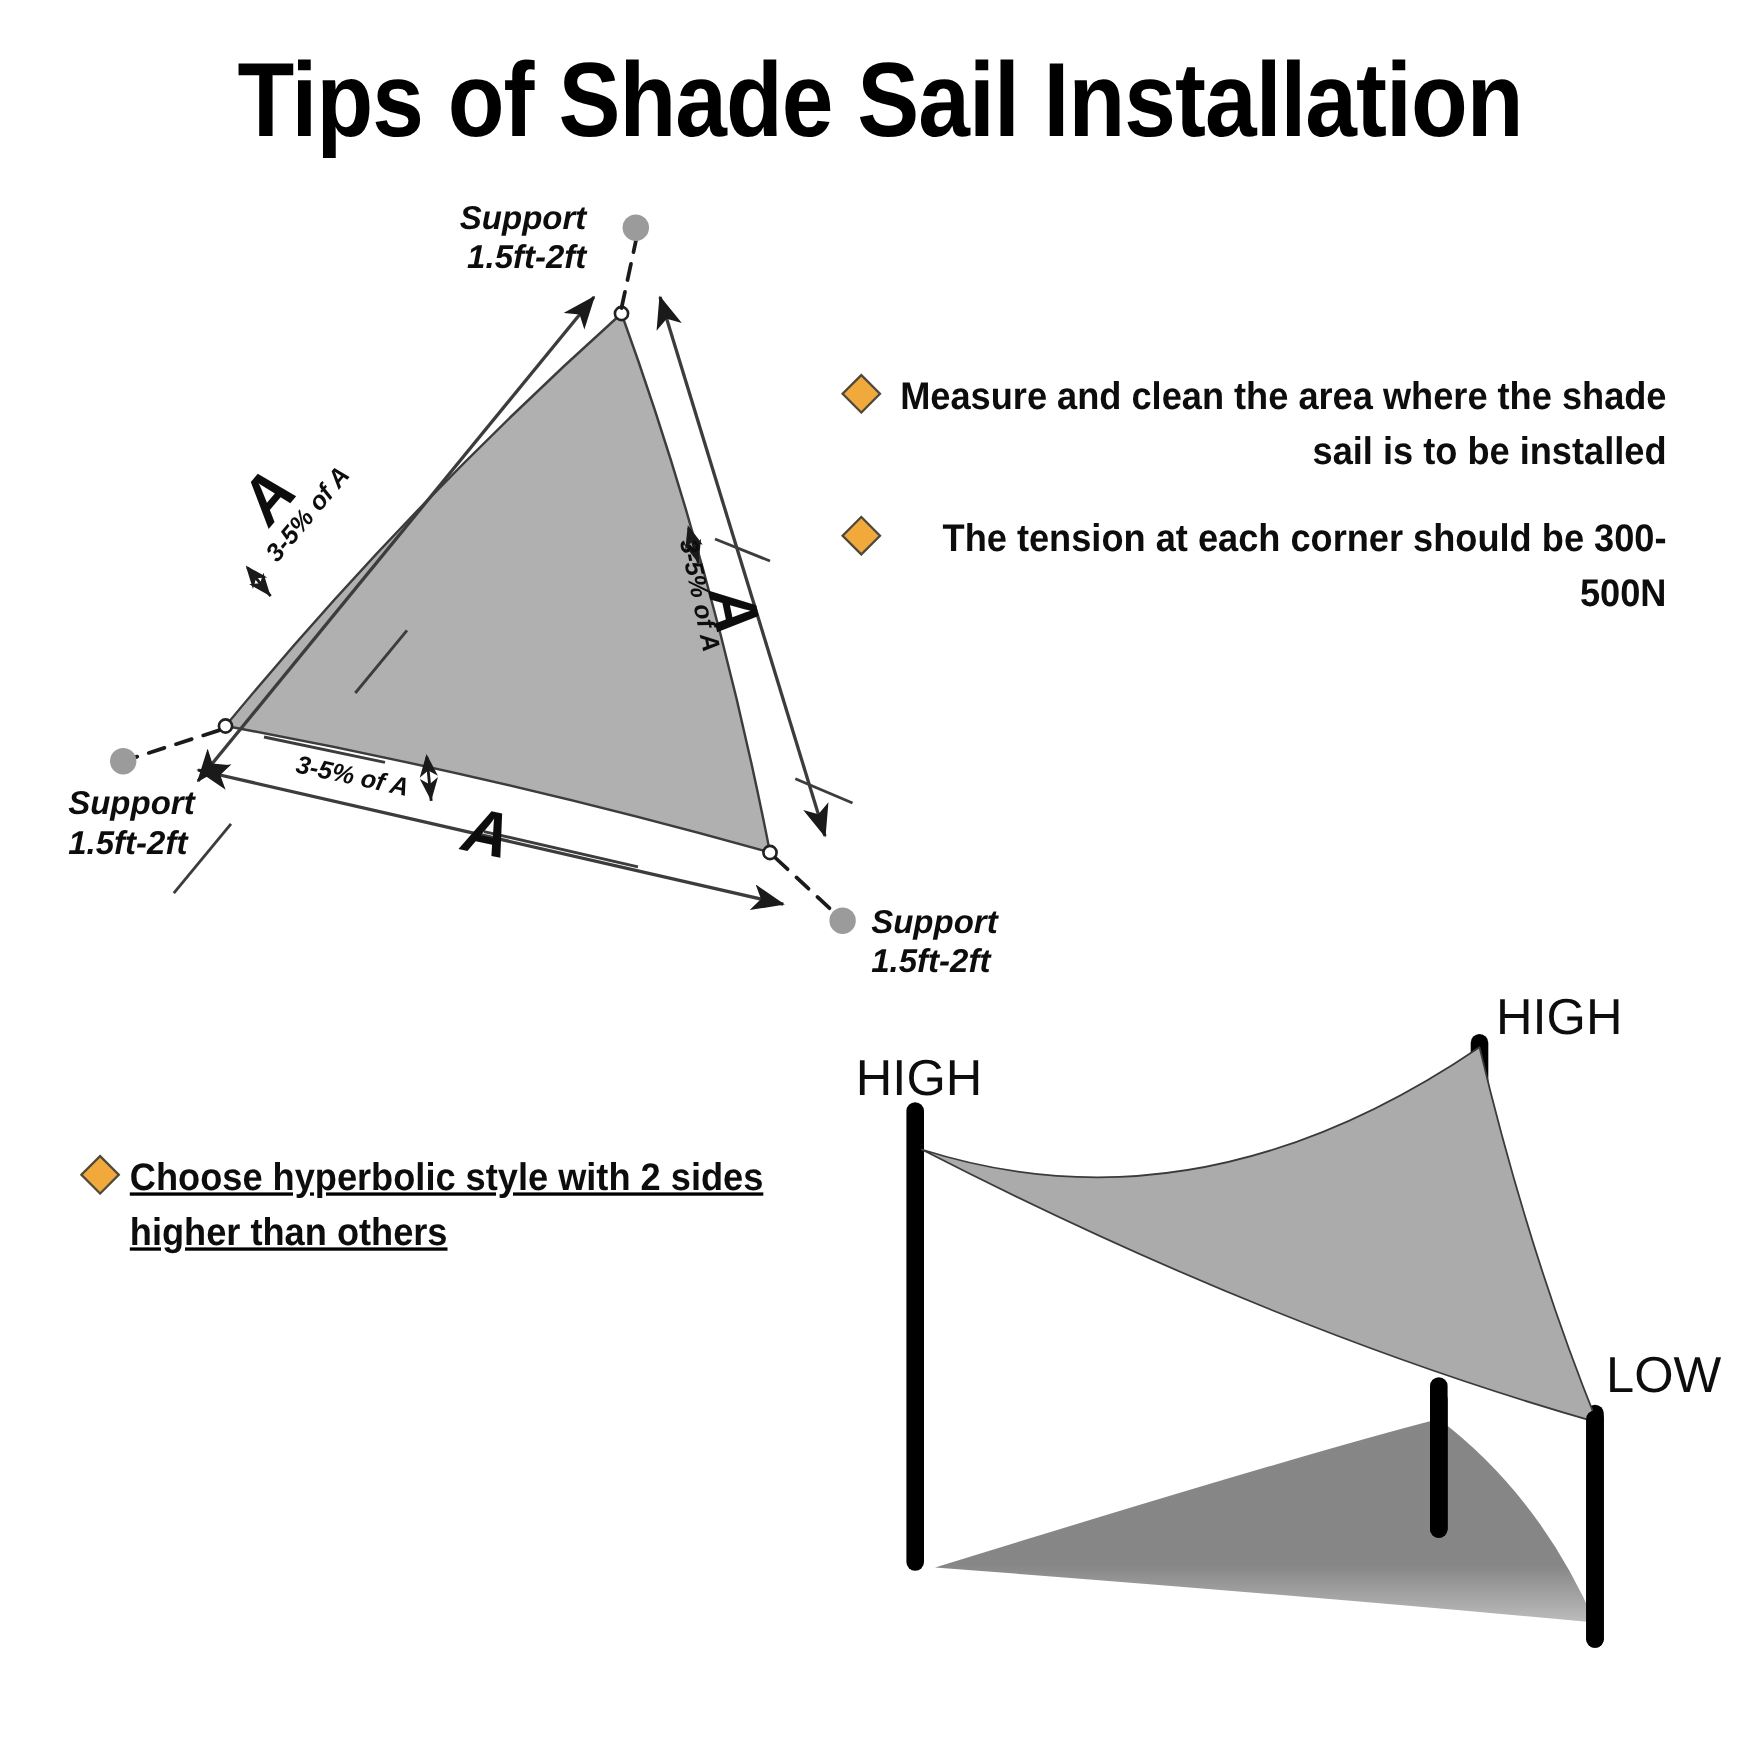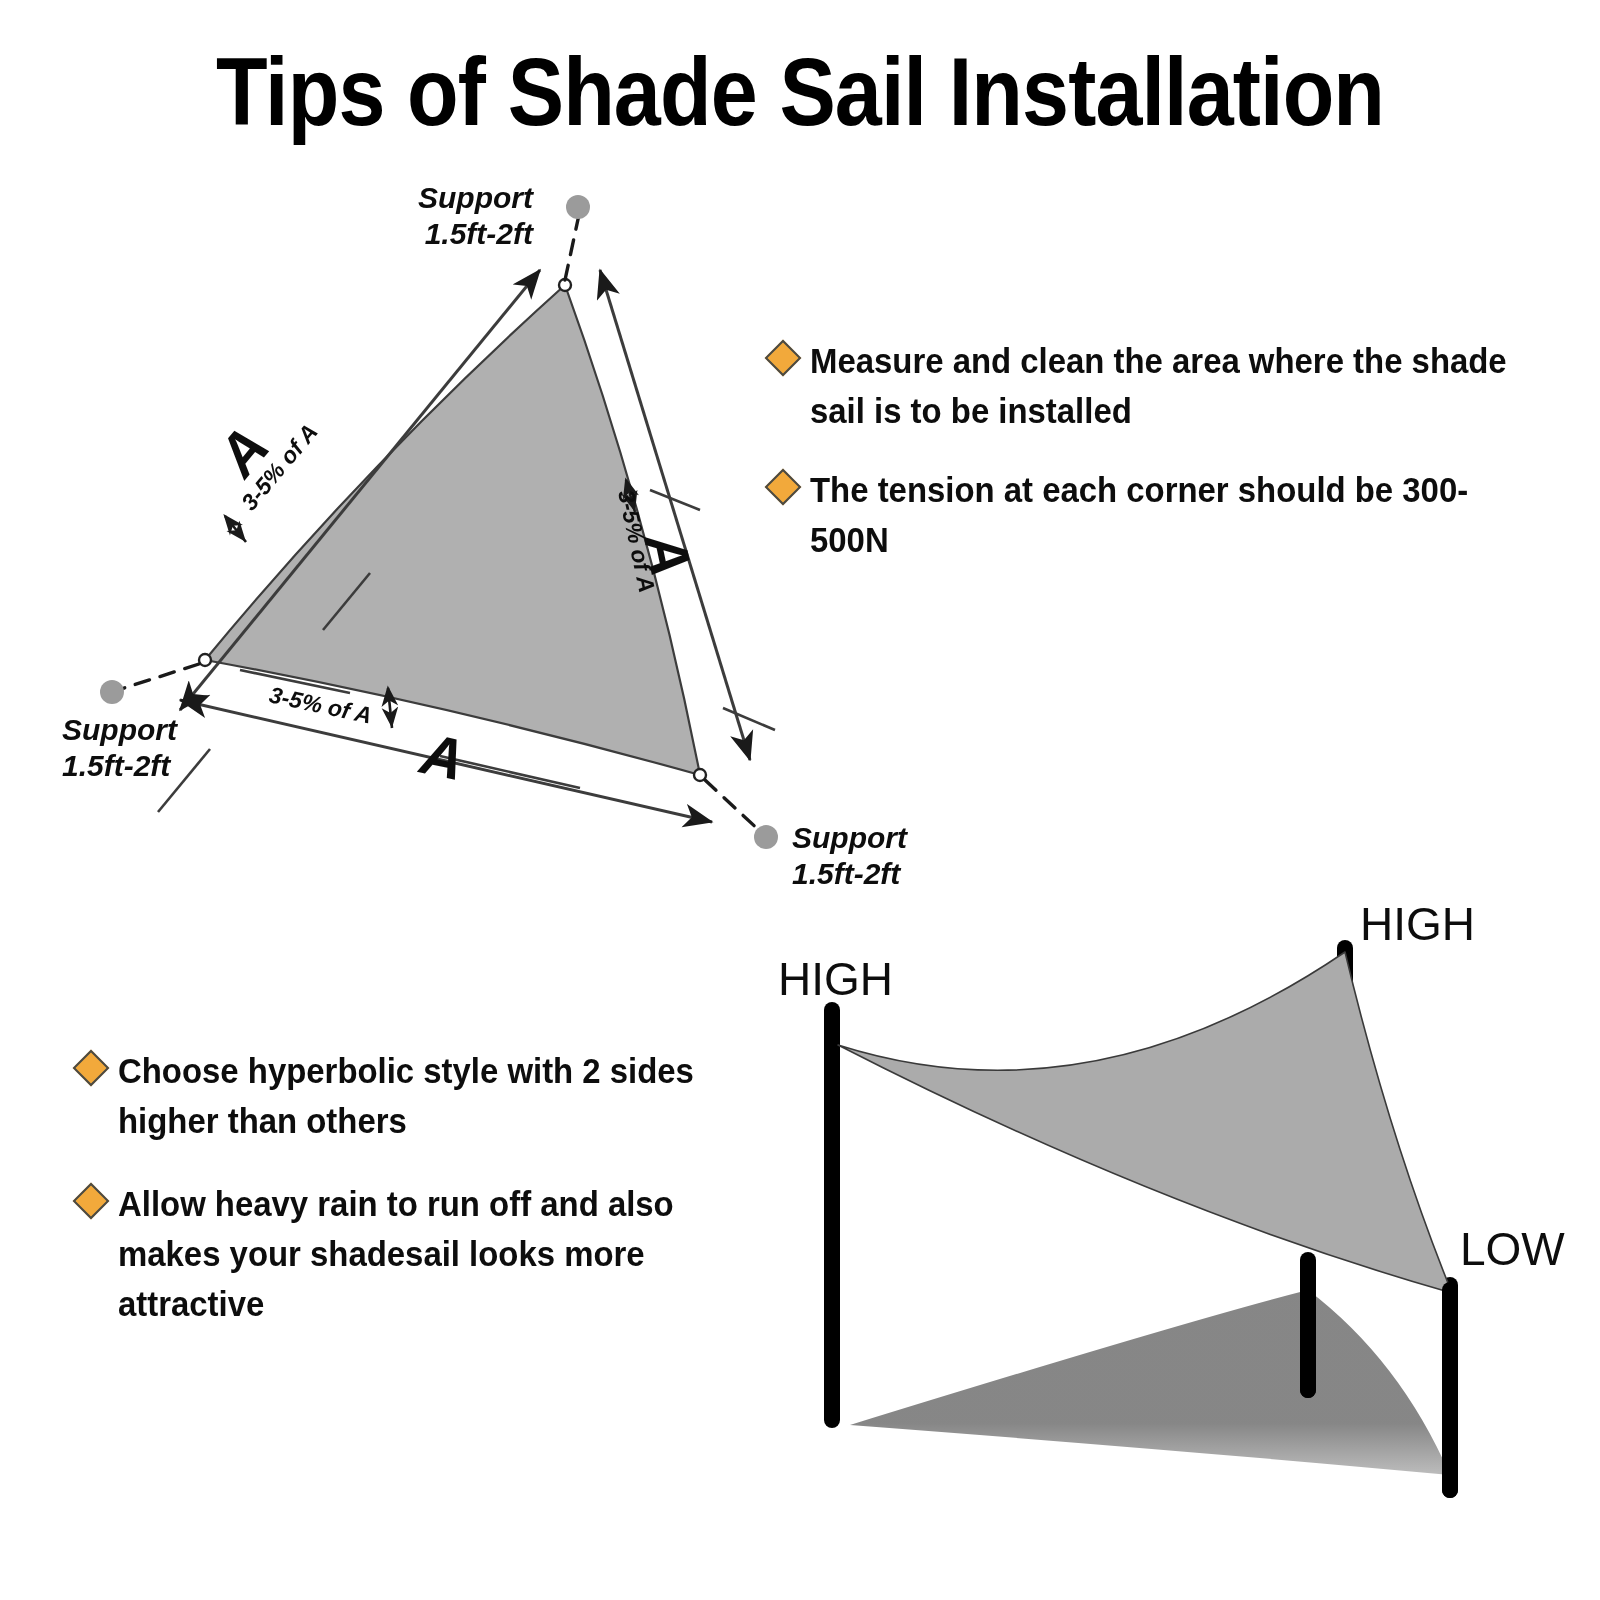--- a/index.html
+++ b/index.html
@@ -50,22 +50,22 @@
     font-family:"Liberation Sans", sans-serif;
     font-weight:600;
     font-size:35px;
     line-height:1.42;
     color:#0d0d0d;
     transform:scaleX(0.94);
     transform-origin:0 0;
   }
 
   #bullets-right{ left:770px; top:336px; width:790px; }
-  #bullets-right .bullet-item{ margin-bottom:30px; }
-  #bullets-left{ left:78px; top:1046px; width:700px; }
+  #bullets-right .bullet-item{ margin-bottom:30px;text-align:right; }
+  #bullets-left{ left:78px; top:1046px; width:700px;text-decoration:underline; }
   #bullets-left .bullet-item{ margin-bottom:34px; }
 
   
   .diagram{position:absolute;}
   #triangle-diagram{ left:40px; top:160px; width:960px; height:740px;font-style:italic; }
   #hyperbolic-diagram{ left:760px; top:890px; width:840px; height:640px; }
 
   .svg-text{
     font-family:"Liberation Sans", sans-serif;
     fill:#0d0d0d;
@@ -172,24 +172,20 @@
       <span class="diamond"></span>
       <span class="bullet-text">The tension at each corner should be 300-500N</span>
     </div>
   </div>
 
   <div class="bullet-list" id="bullets-left">
     <div class="bullet-item">
       <span class="diamond"></span>
       <span class="bullet-text">Choose hyperbolic style with 2 sides higher than others</span>
     </div>
-    <div class="bullet-item">
-      <span class="diamond"></span>
-      <span class="bullet-text">Allow heavy rain to run off and also makes your shadesail looks more attractive</span>
-    </div>
   </div>
 
   <div class="diagram" id="hyperbolic-diagram">
     <svg width="840" height="640" viewBox="0 0 840 640" xmlns="http://www.w3.org/2000/svg">
       <defs>
         <linearGradient id="shadowFade" x1="0" y1="0" x2="0" y2="1">
           <stop offset="0%" stop-color="#808080" stop-opacity="1"></stop>
           <stop offset="72%" stop-color="#808080" stop-opacity="1"></stop>
           <stop offset="100%" stop-color="#808080" stop-opacity="0.55"></stop>
         </linearGradient>

